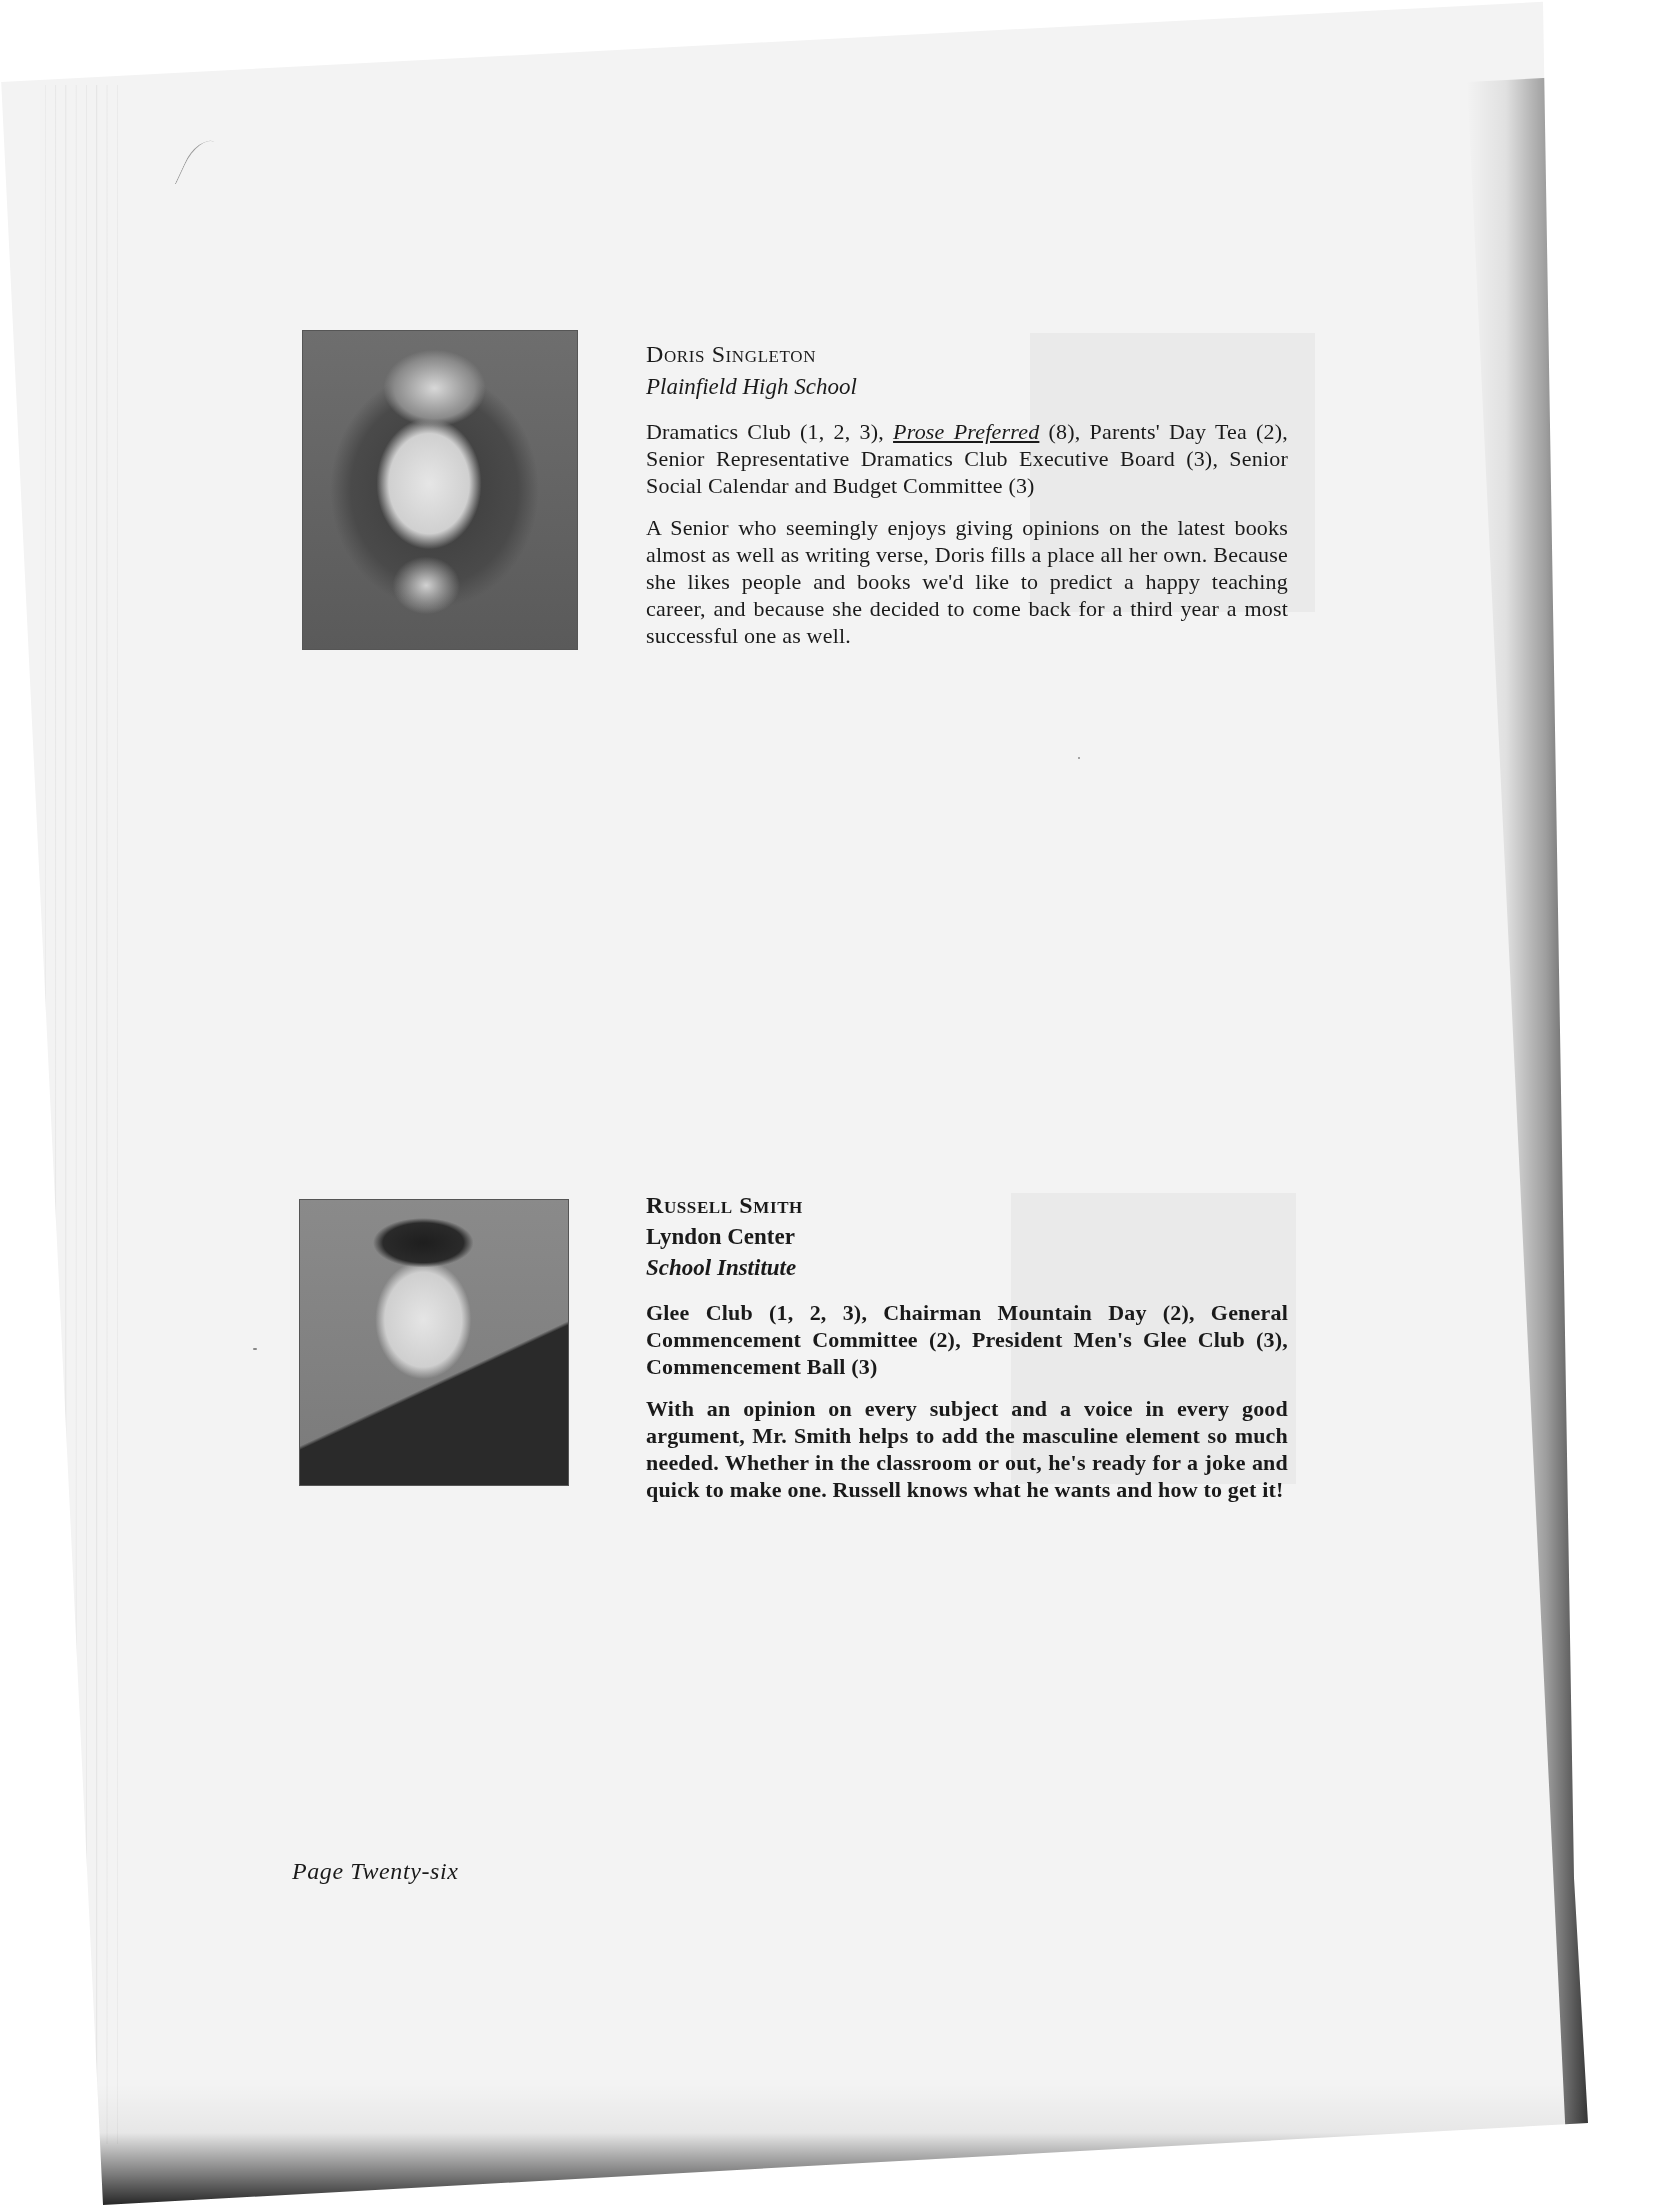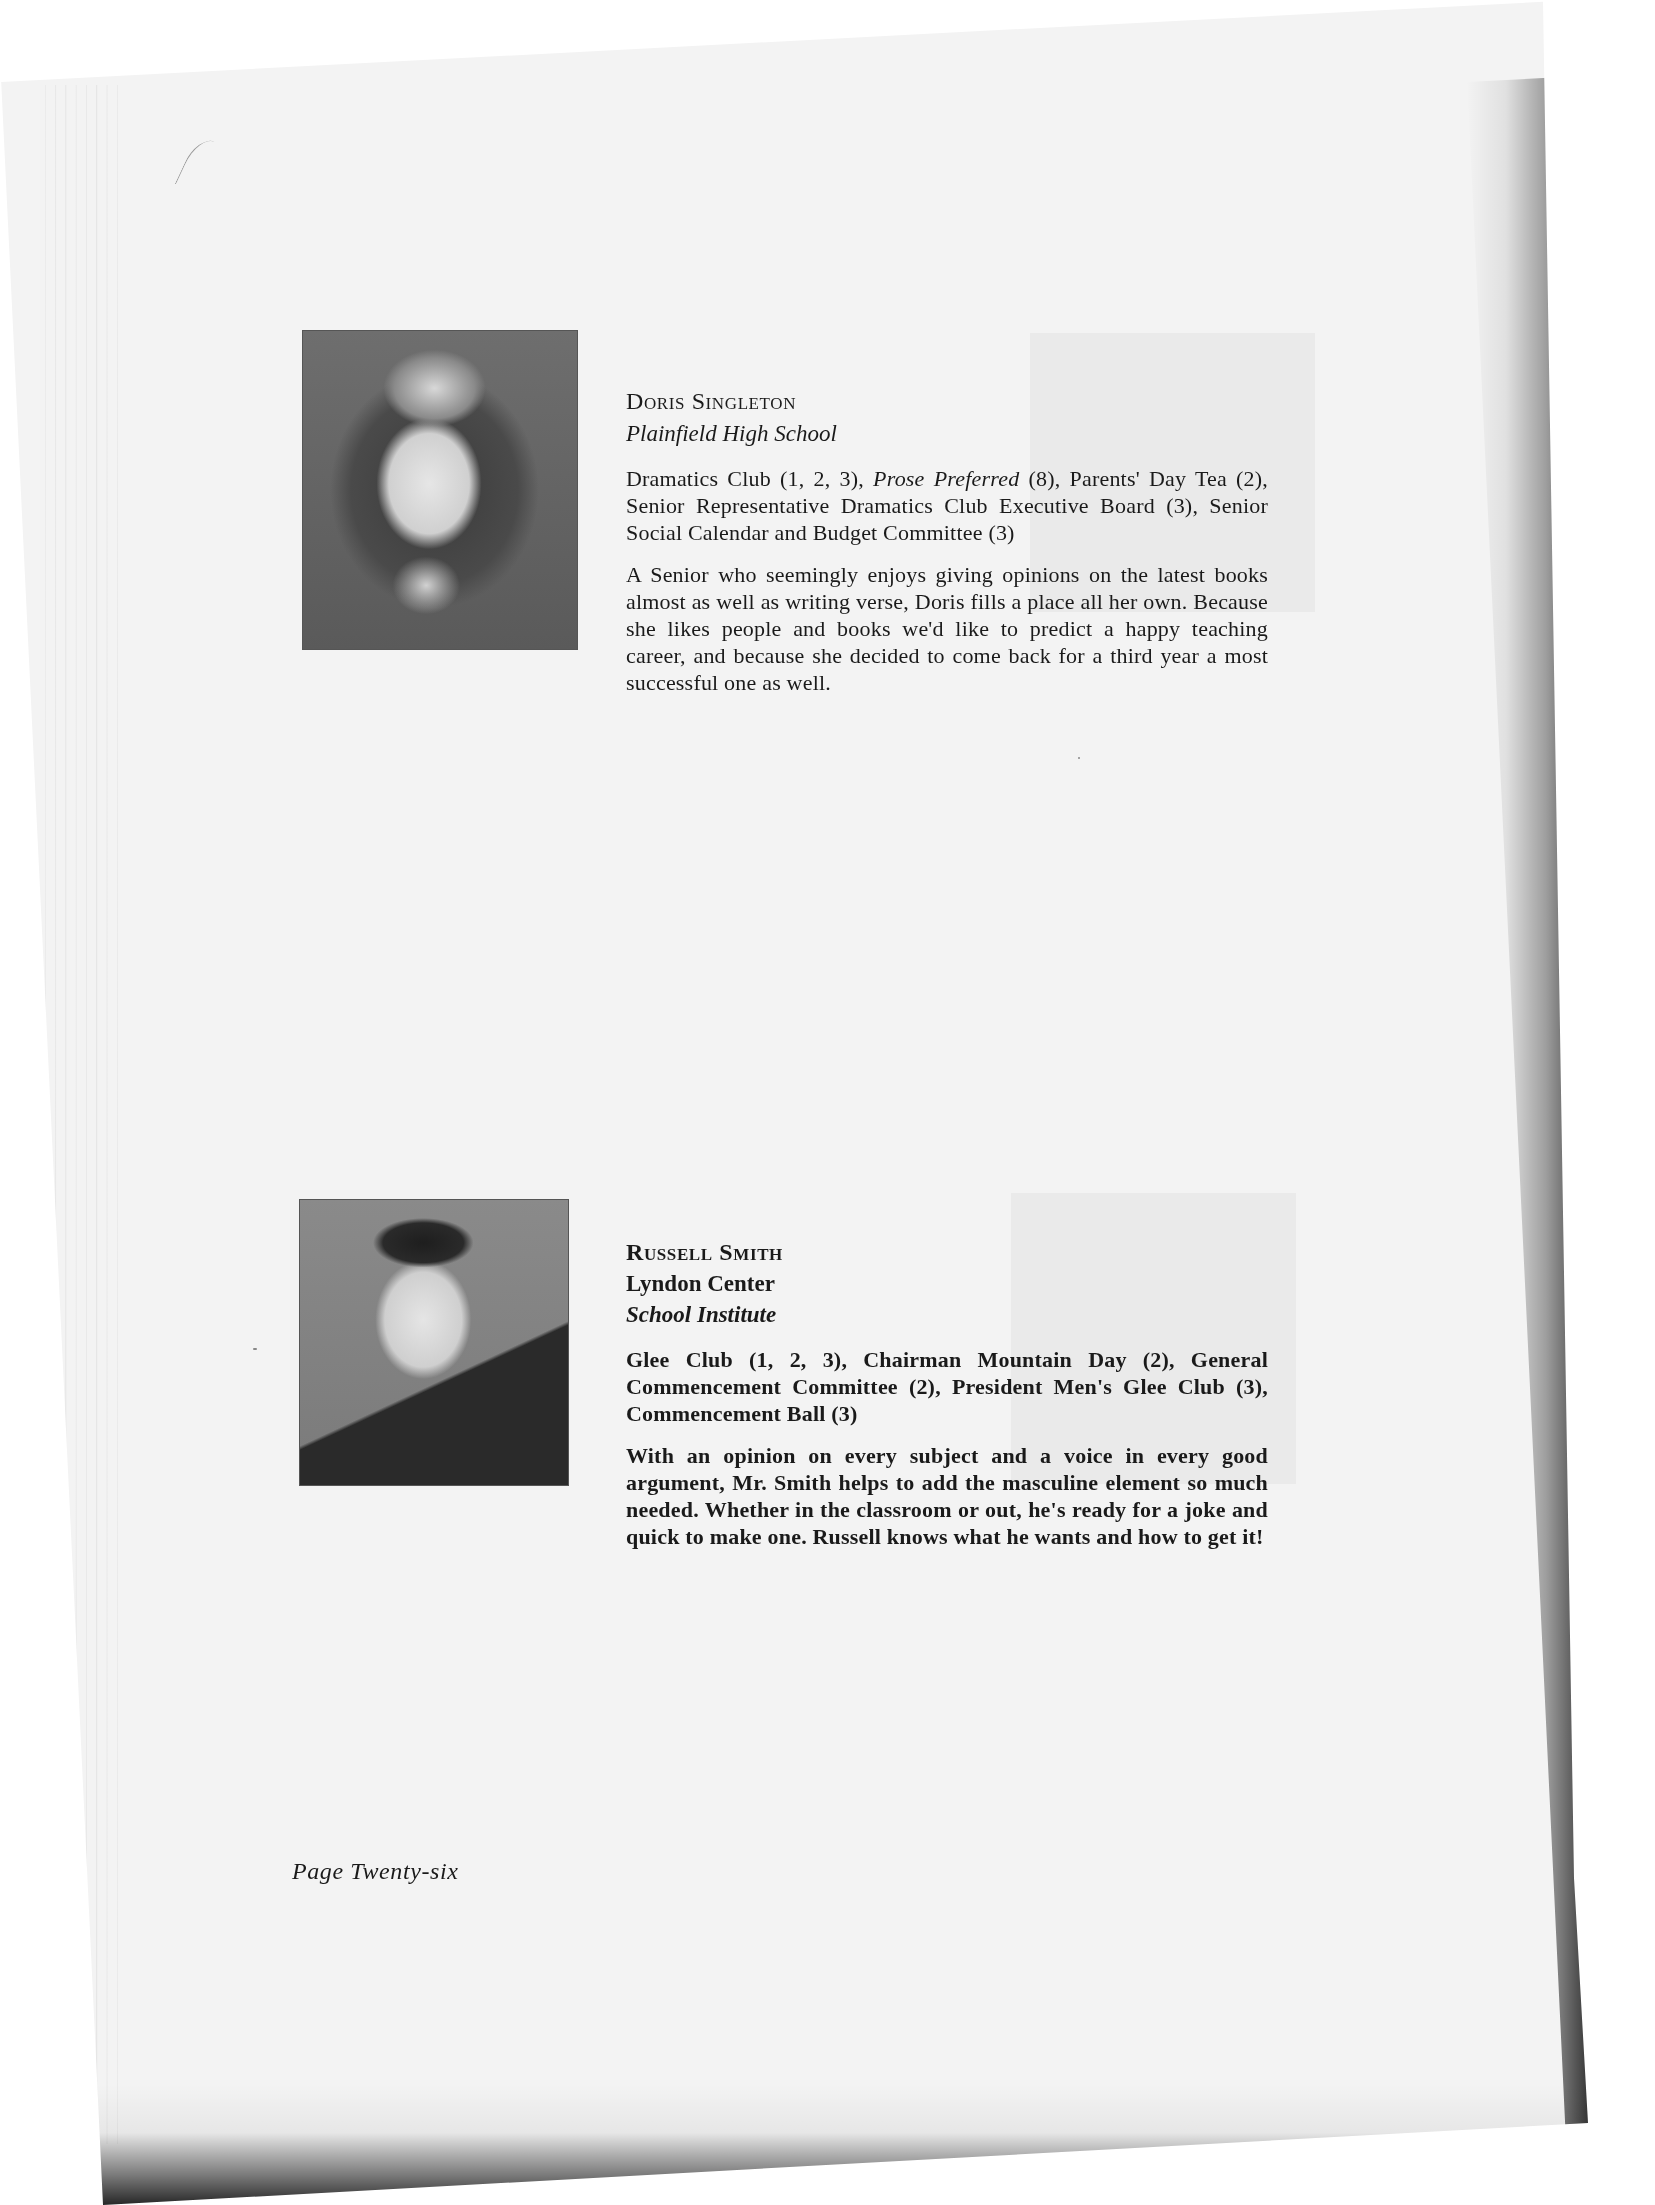--- a/index.html
+++ b/index.html
@@ -70,23 +70,22 @@
       width: 268px; height: 285px;
       background:
         radial-gradient(ellipse 67px 33px at 46% 15%, #1e1e1e 0%, #2a2a2a 60%, rgba(0,0,0,0) 75%),
         radial-gradient(ellipse 64px 79px at 46% 42%, #e5e5e5 0%, #cfcfcf 60%, rgba(0,0,0,0) 75%),
         linear-gradient(155deg, rgba(0,0,0,0) 60%, #2a2a2a 61%),
         radial-gradient(ellipse 36px 48px at 52% 85%, #e0e0e0 0%, rgba(0,0,0,0) 80%),
         linear-gradient(to bottom, #8a8a8a, #7a7a7a);
     }
     .text-block {
       position: absolute;
-      left: 626px;
+      left: 646px;
       width: 642px;
-      margin-top: 47px;
     }
     .name {
       font-size: 24px;
       font-variant: small-caps;
       letter-spacing: 0.6px;
       line-height: 31.5px;
       margin: 0;
     }
     .hometown {
       font-size: 23px;
@@ -100,21 +99,21 @@
       margin: 0;
     }
     .para {
       font-size: 22px;
       line-height: 27px;
       text-align: justify;
       margin: 0;
       letter-spacing: 0.2px;
     }
     .para-gap { margin-top: 15.7px; }
-    .para em { font-style: italic; }
+    .para em { font-style: italic; text-decoration: underline; }
     .footer {
       position: absolute;
       left: 292px; top: 1858px;
       font-size: 24px;
       font-style: italic;
       letter-spacing: 0.6px;
     }
     .speck {
       position: absolute;
       width: 3.6px; height: 2.4px;

